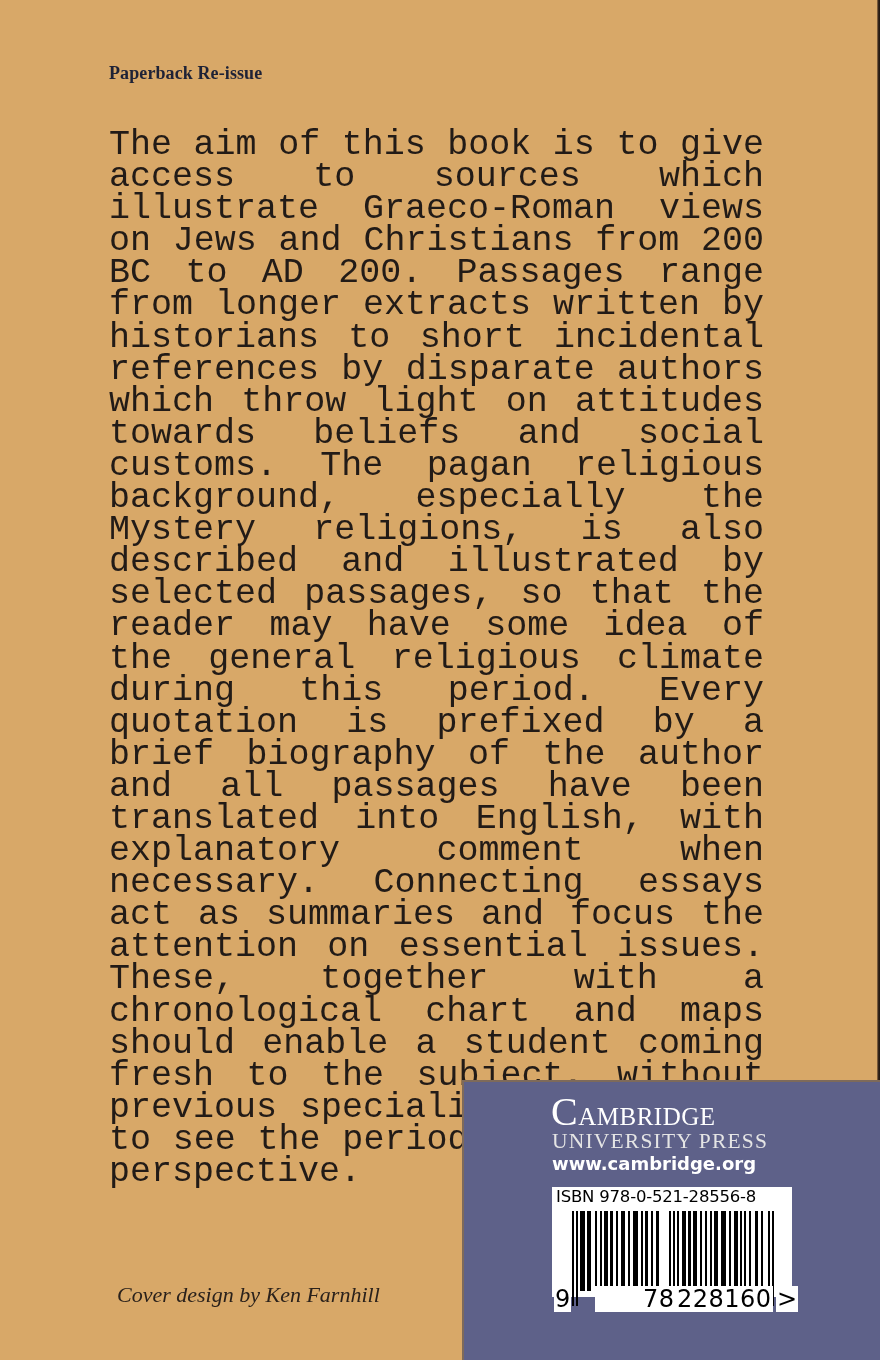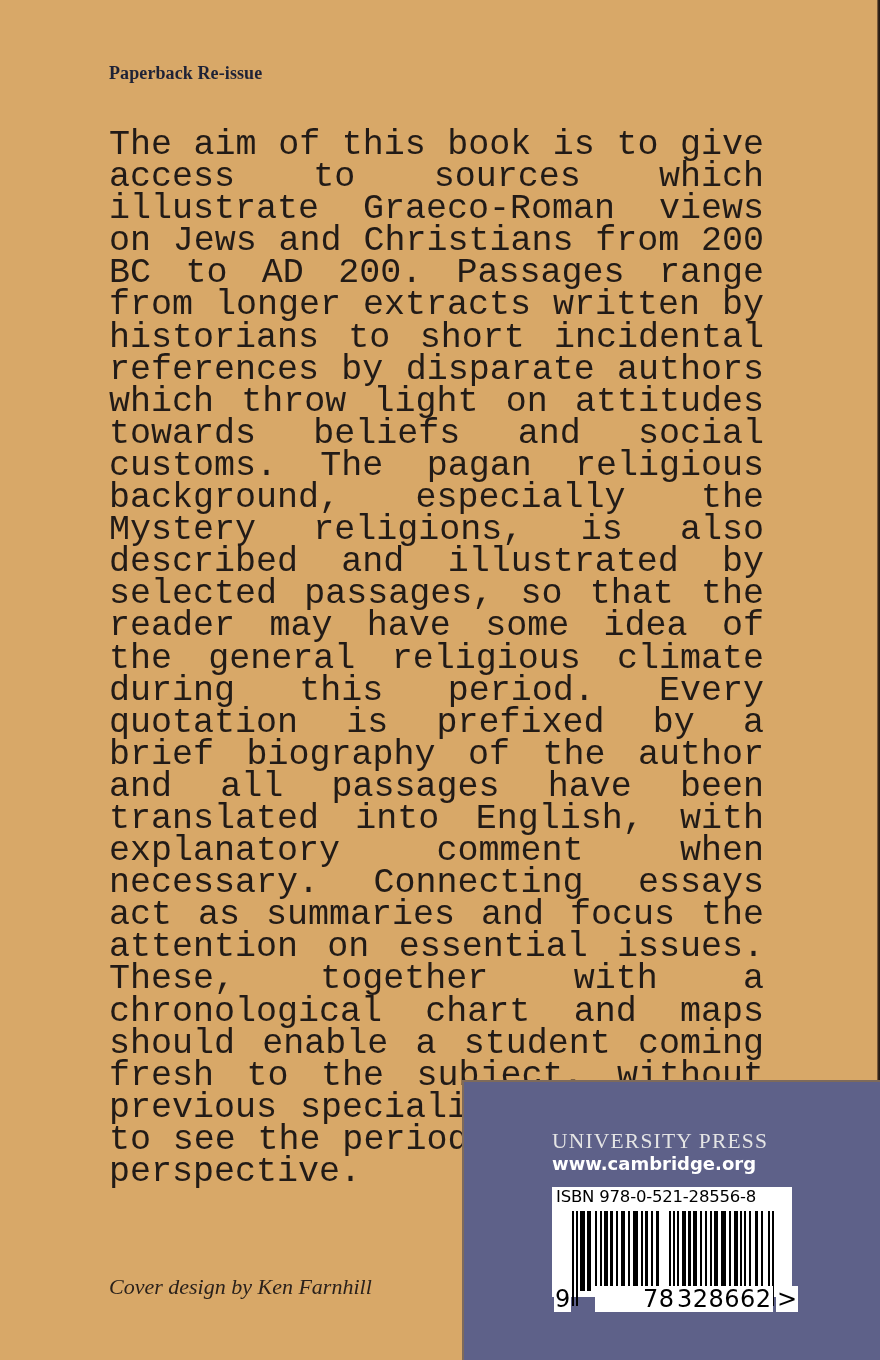--- a/index.html
+++ b/index.html
@@ -45,21 +45,21 @@
       color: #221b17;
       font-family: Liberation Mono, monospace;
     }
     .credit {
       position: absolute;
       left: 109px;
       top: 1274px;
       font-size: 22px;
       font-style: italic;
       color: #2a211b;
-      margin: 0;
+      margin: 8px;
     }
     .publisher-panel {
       position: absolute;
       left: 462px;
       top: 1080px;
       width: 418px;
       height: 280px;
       background: #5e6189;
       border-top: 2px solid #7e6a5a;
       border-left: 2px solid #7e6a5a;
@@ -151,20 +151,21 @@
 
 <div class="right-edge-line"></div>
 
 <h1 class="heading">Paperback Re-issue</h1>
 
 <p class="blurb">The aim of this book is to give access to sources which illustrate Graeco-Roman views on Jews and Christians from 200 BC to AD 200. Passages range from longer extracts written by historians to short incidental references by disparate authors which throw light on attitudes towards beliefs and social customs. The pagan religious background, especially the Mystery religions, is also described and illustrated by selected passages, so that the reader may have some idea of the general religious climate during this period. Every quotation is prefixed by a brief biography of the author and all passages have been translated into English, with explanatory comment when necessary. Connecting essays act as summaries and focus the attention on essential issues. These, together with a chronological chart and maps should enable a student coming fresh to the subject, without previous specialised knowledge, to see the period in historical perspective.</p>
 
 <p class="credit">Cover design by Ken Farnhill</p>
 
 <div class="publisher-panel">
+  <div class="logo-main"><span class="big">C</span><span>ambridge</span></div>
   <div class="logo-sub">UNIVERSITY PRESS</div>
   <div class="logo-url">www.cambridge.org</div>
 
   <div class="barcode-box">
     <div class="isbn-text">ISBN 978-0-521-28556-8</div>
     <svg class="bars" viewBox="0 0 205 95" preserveAspectRatio="none">
       <g fill="#000">
         <rect x="0" y="0" width="2" height="95"></rect>
         <rect x="4" y="0" width="2" height="95"></rect>
         <rect x="8" y="0" width="5" height="80"></rect>
@@ -199,17 +200,17 @@
         <rect x="177" y="0" width="2" height="80"></rect>
         <rect x="183" y="0" width="3" height="80"></rect>
         <rect x="189" y="0" width="2" height="80"></rect>
         <rect x="196" y="0" width="2" height="95"></rect>
         <rect x="200" y="0" width="2" height="95"></rect>
       </g>
     </svg>
     <div class="barcode-digits">
       <span style="left:0px;">9</span>
       <span style="left:41px; letter-spacing:0.5px;padding-left:48px;">780521</span>
-      <span style="left:122px; letter-spacing:0.5px;">328662</span>
+      <span style="left:122px; letter-spacing:0.5px;">228160</span>
       <span style="left:222px;">&gt;</span>
     </div>
   </div>
 </div>
 
 </body></html>

